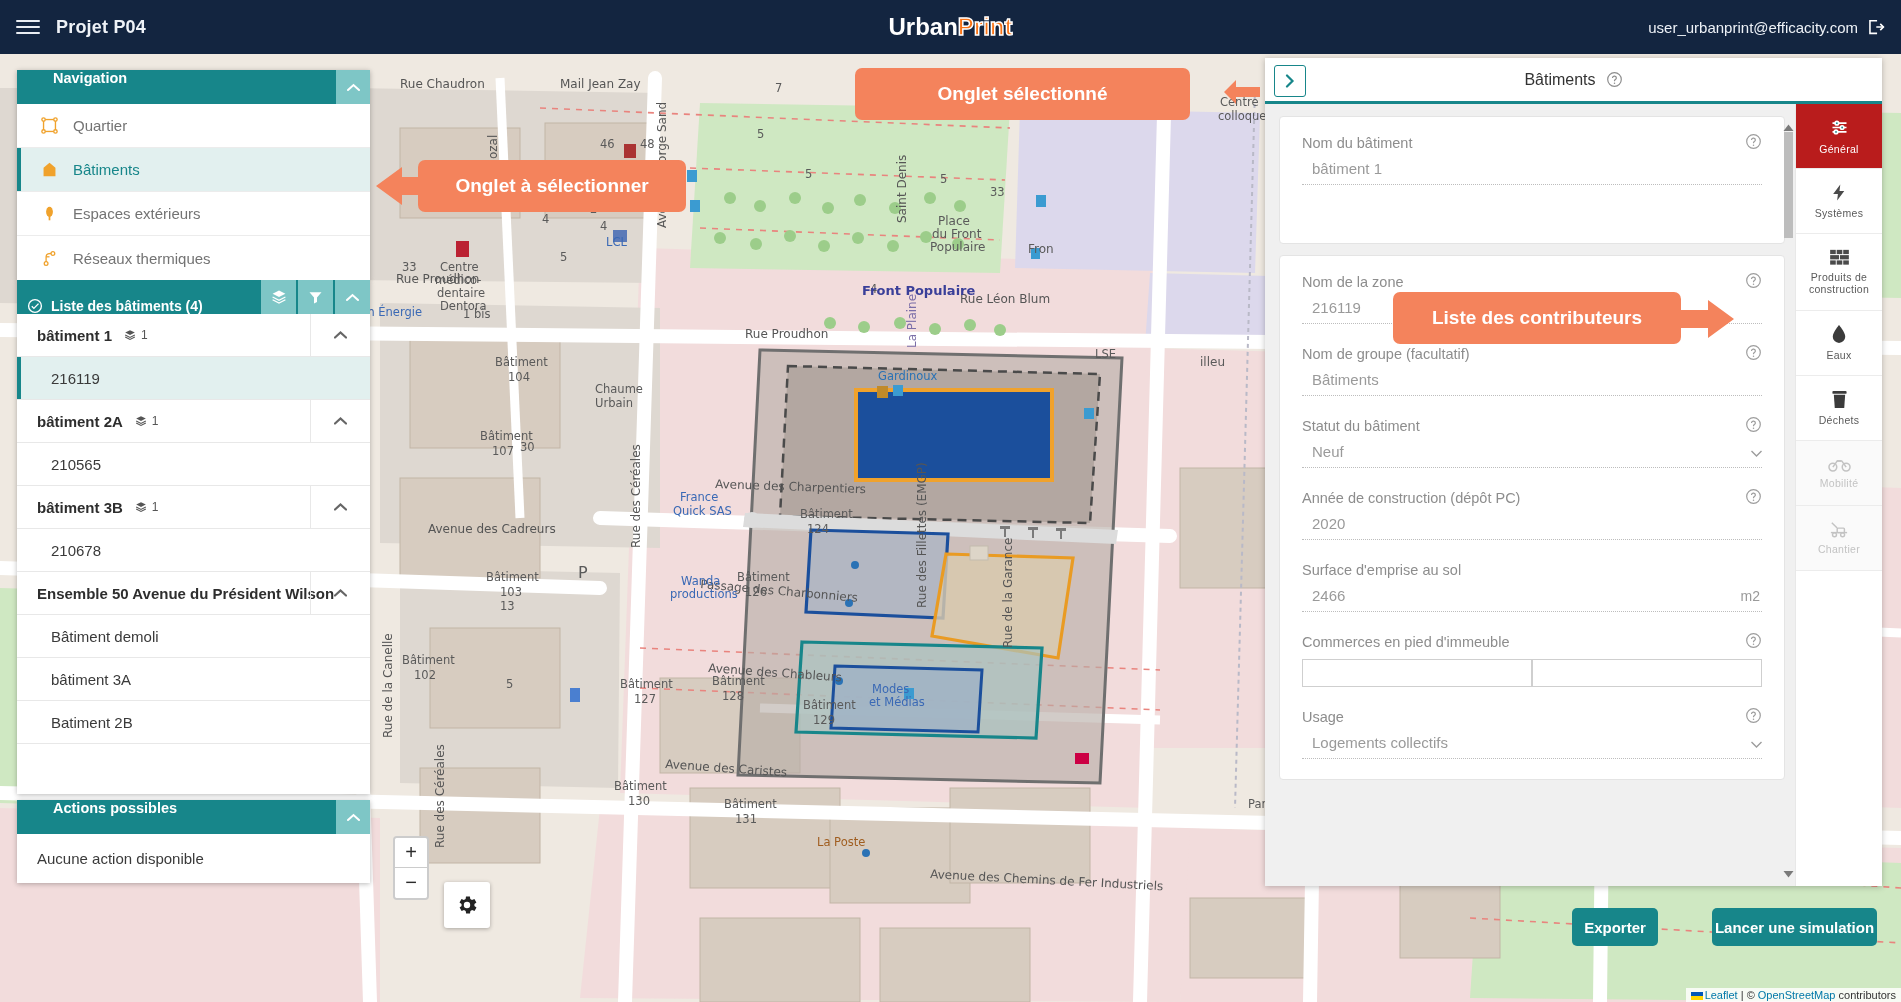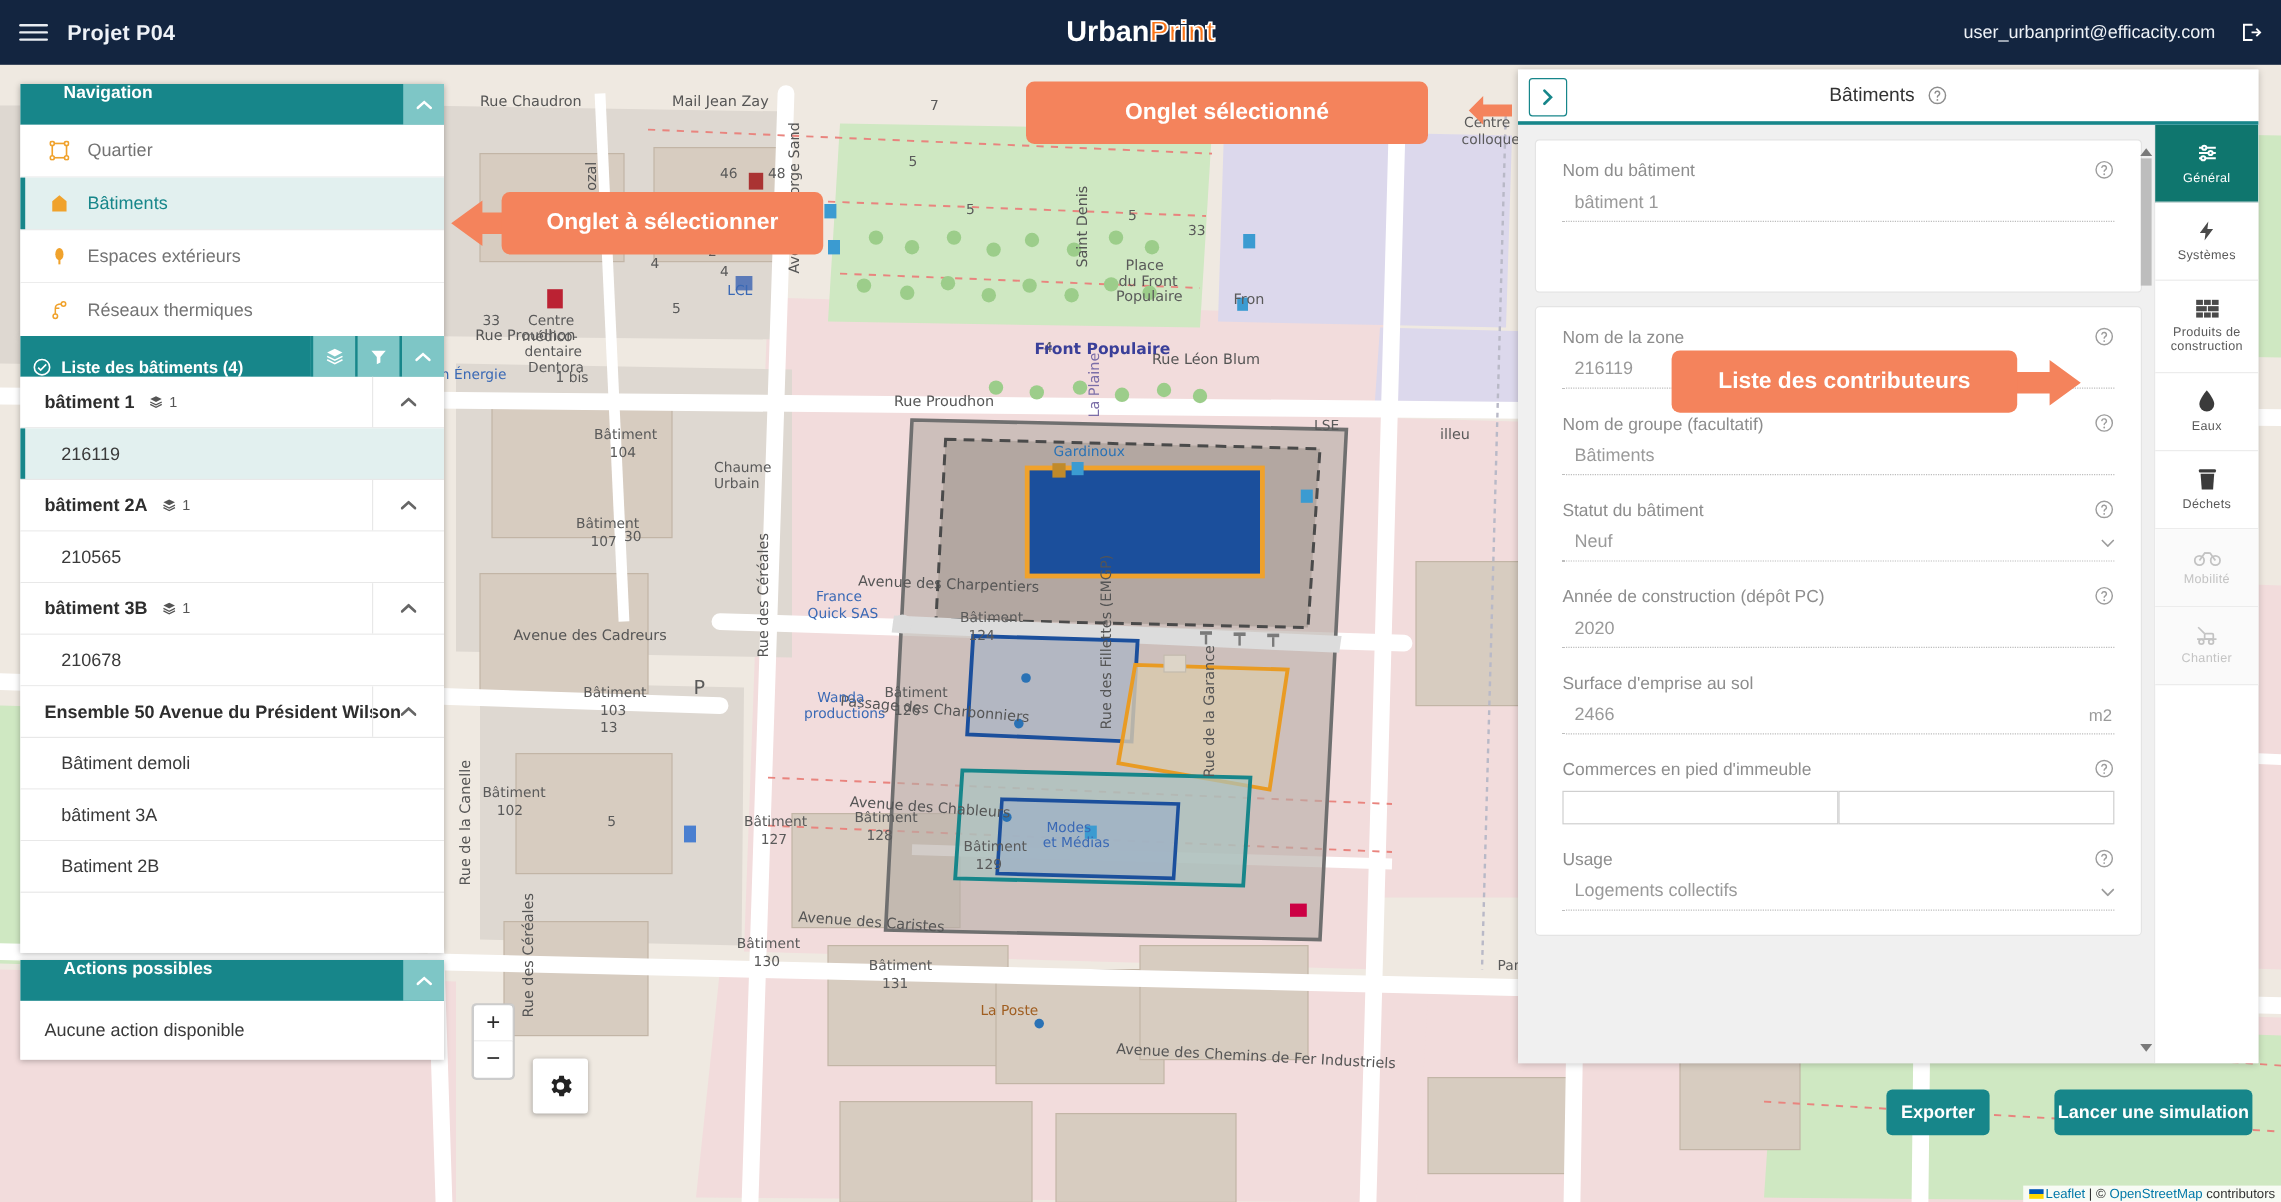--- a/index.html
+++ b/index.html
@@ -21,21 +21,21 @@
   #hamburger .bar { display:block; width: 24px; height: 2.5px; background: #e9edf2; margin: 3.5px 0; border-radius: 1px; }
   #proj-title { font-size: 18px; font-weight: 600; letter-spacing: .2px; color: #eef2f7; }
   #brand {
     position: absolute; left: 50%; top: 50%; transform: translate(-50%,-50%);
     font-size: 24px; font-weight: 700; white-space: nowrap;
   }
   #brand .b1 { color: #ffffff; }
   #brand .b2 { color: #f97316; -webkit-text-stroke: 1.4px #ffffff; }
   #user-area {
     position: absolute; right: 16px; top: 50%; transform: translateY(-50%);
-    display: flex; align-items: center; gap: 20px; font-size: 15px; color: #eef2f7;
+    display: flex; align-items: center; gap: 8px; font-size: 15px; color: #eef2f7;
   }
   #logout-icon { display: flex; align-items: center; cursor: pointer; }
 
   
   #map {
     position: absolute; top: 48px; left: 0; width: 1901px; height: 954px;
     background: #e9e4dc; overflow: hidden;
   }
   #map svg { display: block; }
   .maplabel { font-family: "DejaVu Sans", sans-serif; fill: #5a5a5a; }
@@ -176,21 +176,21 @@
   #form-sb .arrow-down { bottom: 0; }
 
   
   #vtabs { width: 87px; background: #fff; border-left: 1px solid #e8e8e8; }
   .vtab {
     height: 65px; border-bottom: 1px solid #ececec;
     display: flex; flex-direction: column; align-items: center; justify-content: center;
     gap: 5px; font-size: 10.5px; color: #5a5a5a; cursor: pointer; text-align: center;
     letter-spacing: .3px; line-height: 1.15; padding: 0 3px;
   }
-  .vtab.active { background: #0f766e; color: #fff; }
+  .vtab.active { background: #b91c1c; color: #fff; }
   .vtab.disabled { color: #c3c3c3; background: #fafafa; cursor: default; }
   .vtab.tall { height: 77px; }
 
   
   .tbtn {
     position: absolute; z-index: 40; background: #17868a; color: #fff;
     border: none; border-radius: 5px; font-size: 15px; font-weight: 600;
     font-family: "Liberation Sans", sans-serif; cursor: pointer;
     display: flex; align-items: center; justify-content: center;
   }

